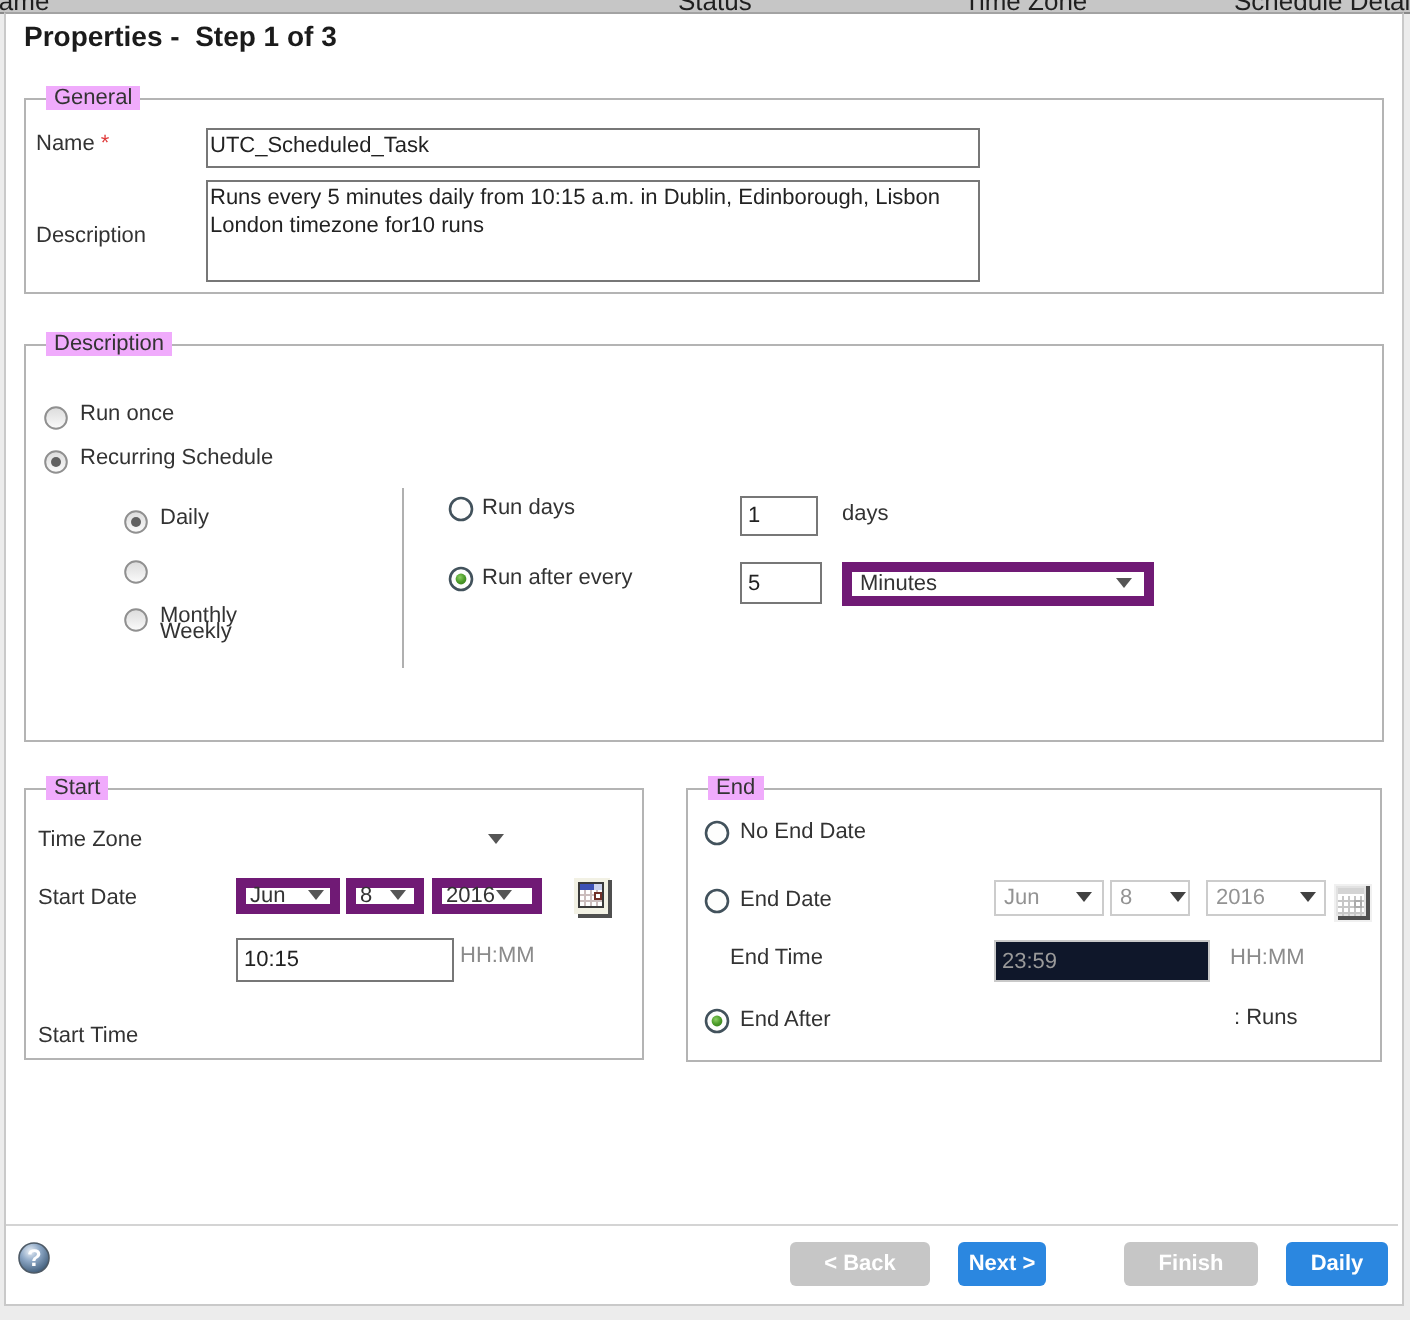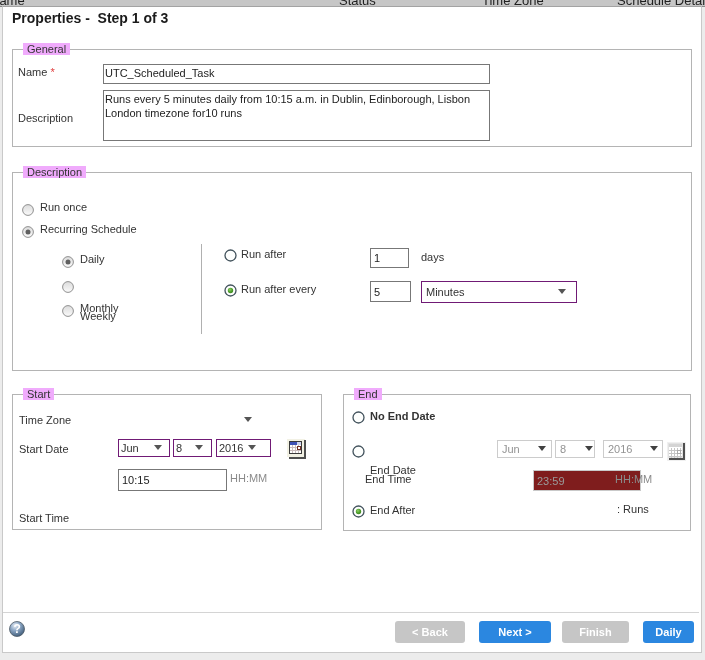--- a/index.html
+++ b/index.html
@@ -9,22 +9,22 @@
 .abs { position:absolute; }
 #topstrip { left:0; top:0; width:705px; height:6px; background:#c6c6c6; overflow:hidden; }
 .hdrtxt { position:absolute; top:-7px; font-size:13px; color:#1f1f1f; white-space:nowrap; }
 #hdrline { left:0; top:6px; width:705px; height:1px; background:#8a8a8a; }
 #dialog { left:2px; top:6px; width:700px; height:647px; background:#fff; border:1px solid #c9c9c9; border-top-color:#a3a3a3; }
 #title { left:12px; top:10px; font-size:14px; line-height:16px; font-weight:bold; color:#1b1b1b; }
 .fs { border:1px solid #b4b4b4; background:transparent; }
 .legend { position:absolute; background:#f0abfc; padding:0 4px; font-size:11px; color:#333; }
 .lbl { font-size:11px; line-height:13px; color:#333; white-space:nowrap; }
 .inp { background:#fff; border:1px solid #777; font-size:11px; color:#222; padding-left:3px; display:flex; align-items:center; }
-.inp-dis { background:#7f1d1d; border:1px solid #c9c9c9; font-size:11px; color:#9a9a9a; padding-left:3px; display:flex; align-items:center;margin-left:36px; }
-.dd { background:#fff; border:1px solid #701a75; font-size:11px; color:#333; padding-left:4px; display:flex; align-items:center; }
+.inp-dis { background:#0f172a; border:1px solid #c9c9c9; font-size:11px; color:#9a9a9a; padding-left:3px; display:flex; align-items:center; }
+.dd { background:#fff; border:5px solid #701a75; font-size:11px; color:#333; padding-left:4px; display:flex; align-items:center; }
 .dd-dis { background:#fff; border:1px solid #cccccc; font-size:11px; color:#939393; padding-left:4px; display:flex; align-items:center; }
 .arr { position:absolute; width:0; height:0; border-left:4.5px solid transparent; border-right:4.5px solid transparent; border-top:5px solid #555; }
 .btn { display:flex; align-items:center; justify-content:center; font-size:11px; font-weight:bold; color:#fff; border-radius:3px; }
 .btn-blue { background:#2b87e0; }
 .btn-grey { background:#c6c6c6; }
 #vline { left:201px; top:244px; width:1px; height:90px; background:#b0b0b0; }
 #footline { left:3px; top:612px; width:696px; height:1px; background:#d4d4d4; }
 </style>
 </head>
 <body>
@@ -84,21 +84,21 @@
       </svg></div>
   <div class="abs lbl" style="left:80px; top:278px;margin-top:32px;">Weekly</div>
   <div class="abs" style="left:62px; top:303px;"><svg width="12" height="12">
         <circle cx="6" cy="6" r="5.4" fill="url(#rg)" stroke="#909090"></circle>
       </svg></div>
   <div class="abs lbl" style="left:80px; top:302px;">Monthly</div>
 
   <div class="abs" style="left:224px; top:248px;"><svg width="13" height="13">
         <circle cx="6.5" cy="6.5" r="5.5" fill="#fdfefd" stroke="#42525c" stroke-width="1.3"></circle>
       </svg></div>
-  <div class="abs lbl" style="left:241px; top:248px;">Run after</div>
+  <div class="abs lbl" style="left:241px; top:248px;">Run days</div>
   <div class="abs inp" style="left:370px; top:248px; width:39px; height:20px;">1</div>
   <div class="abs lbl" style="left:421px; top:251px;">days</div>
 
   <div class="abs" style="left:224px; top:283px;"><svg width="13" height="13">
         <circle cx="6.5" cy="6.5" r="5.5" fill="#fdfefd" stroke="#42525c" stroke-width="1.3"></circle>
         <circle cx="6.5" cy="6.5" r="2.7" fill="url(#gd)"></circle>
       </svg></div>
   <div class="abs lbl" style="left:241px; top:283px;">Run after every</div>
   <div class="abs inp" style="left:370px; top:281px; width:41px; height:21px;">5</div>
   <div class="abs dd" style="left:421px; top:281px; width:156px; height:22px;">Minutes</div>
@@ -133,25 +133,25 @@
   </svg></div>
   <div class="abs lbl" style="left:19px; top:472px;margin-top:40px;">Start Time</div>
   <div class="abs inp" style="left:118px; top:469px; width:109px; height:22px;">10:15</div>
   <div class="abs lbl" style="left:230px; top:472px; color:#8b8b8b;">HH:MM</div>
 
   <div class="abs fs" style="left:343px; top:394px; width:348px; height:137px;"></div>
   <div class="abs legend" style="left:354px; top:388px;">End</div>
   <div class="abs" style="left:352px; top:410px;"><svg width="13" height="13">
         <circle cx="6.5" cy="6.5" r="5.5" fill="#fdfefd" stroke="#42525c" stroke-width="1.3"></circle>
       </svg></div>
-  <div class="abs lbl" style="left:370px; top:410px;font-weight:bold;">No End Date</div>
+  <div class="abs lbl" style="left:370px; top:410px;">No End Date</div>
   <div class="abs" style="left:352px; top:444px;"><svg width="13" height="13">
         <circle cx="6.5" cy="6.5" r="5.5" fill="#fdfefd" stroke="#42525c" stroke-width="1.3"></circle>
       </svg></div>
-  <div class="abs lbl" style="left:370px; top:444px;margin-top:20px;">End Date</div>
+  <div class="abs lbl" style="left:370px; top:444px;">End Date</div>
   <div class="abs dd-dis" style="left:497px; top:440px; width:55px; height:18px;">Jun</div>
   <div class="abs arr" style="left:538px; top:446px; border-top-color:#414141;"></div>
   <div class="abs dd-dis" style="left:555px; top:440px; width:40px; height:18px;">8</div>
   <div class="abs arr" style="left:585px; top:446px; border-top-color:#414141;"></div>
   <div class="abs dd-dis" style="left:603px; top:440px; width:60px; height:18px;">2016</div>
   <div class="abs arr" style="left:650px; top:446px; border-top-color:#414141;"></div>
   <div class="abs" style="left:667px; top:442px;" id="cal2"><svg width="20" height="20" shape-rendering="crispEdges">
     <rect x="0" y="0" width="19" height="19" fill="#f0f0f0"></rect>
     <rect x="16" y="1" width="2" height="17" fill="#4f4f4f"></rect>
     <rect x="2" y="16" width="16" height="2" fill="#4f4f4f"></rect>
@@ -184,16 +184,16 @@
       <radialGradient id="hg" cx="38%" cy="28%" r="80%">
         <stop offset="0%" stop-color="#e9eff6"></stop>
         <stop offset="40%" stop-color="#8fa9c7"></stop>
         <stop offset="100%" stop-color="#35526f"></stop>
       </radialGradient>
     </defs>
     <circle cx="8" cy="8" r="7.5" fill="url(#hg)" stroke="#4e5a66" stroke-width="0.8"></circle>
     <text x="8.2" y="12.2" font-family="Liberation Sans, sans-serif" font-size="12" font-weight="bold" fill="#fff" text-anchor="middle">?</text>
   </svg></div>
   <div class="abs btn btn-grey" style="left:395px; top:621px; width:70px; height:22px;">&lt; Back</div>
-  <div class="abs btn btn-blue" style="left:479px; top:621px; width:72px; height:22px;">Next &gt;</div>
+  <div class="abs btn btn-blue" style="left:479px; top:621px; width:44px; height:22px;">Next &gt;</div>
   <div class="abs btn btn-grey" style="left:562px; top:621px; width:67px; height:22px;">Finish</div>
   <div class="abs btn btn-blue" style="left:643px; top:621px; width:51px; height:22px;">Daily</div>
 </div>
 
 </body></html>

